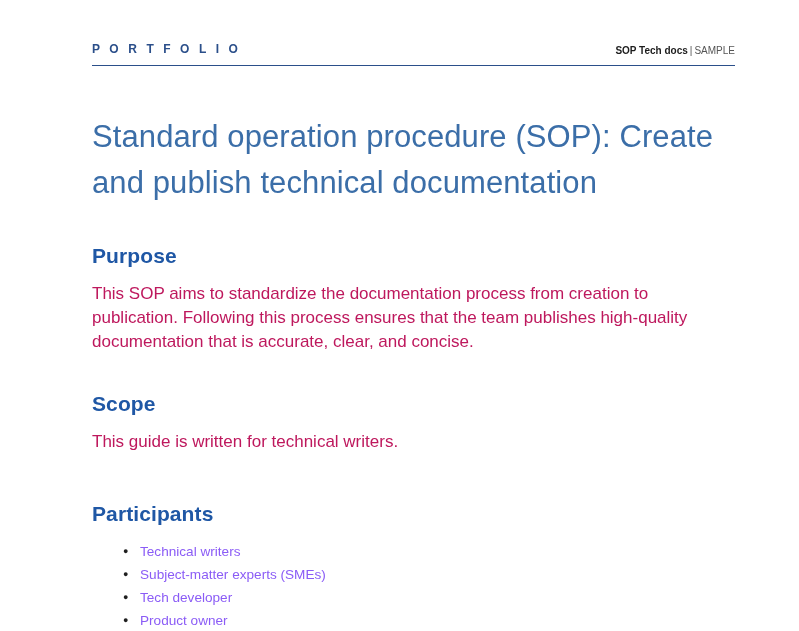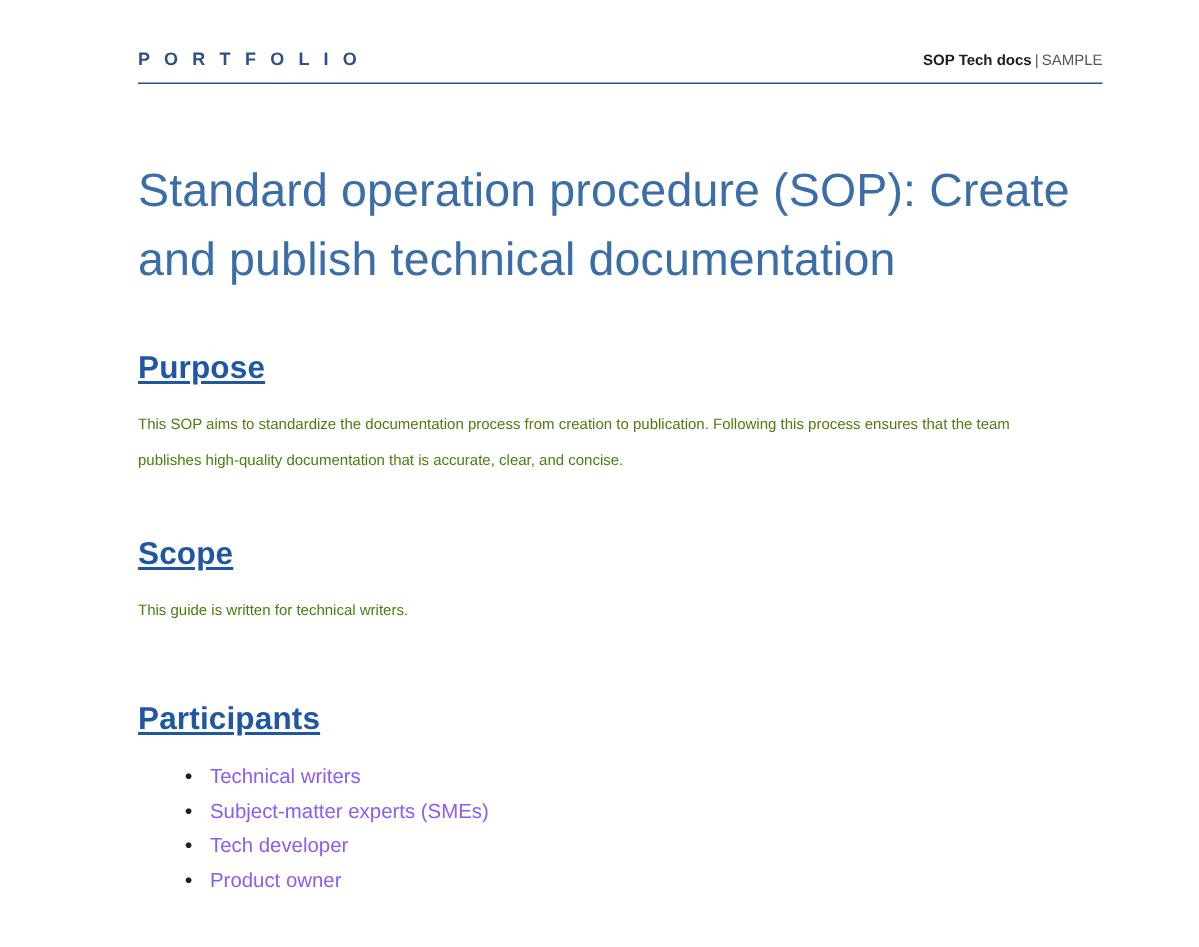--- a/index.html
+++ b/index.html
@@ -20,21 +20,21 @@
     height: 631px;
     box-sizing: border-box;
     padding: 0 64px 0 92px;
   }
 
   
   .header {
     display: flex;
     align-items: flex-end;
     justify-content: space-between;
-    padding-top: 32px;
+    padding-top: 42px;
     padding-bottom: 9px;
     border-bottom: 1px solid #2b4f8a;
     margin-right: 0;
   }
   .header-left {
     font-size: 12px;
     font-weight: bold;
     letter-spacing: 3.1px;
     color: #2b4f8a;
   }
@@ -65,29 +65,28 @@
     max-width: 640px;
   }
 
   
   h2.section-heading {
     font-size: 21px;
     font-weight: bold;
     color: #1f57a5;
     margin: 38px 0 14px 0;
     letter-spacing: 0.1px;
-    text-decoration: underline;
   }
   h2.section-heading.tight {
     margin-top: 48px;
   }
   p.body-text {
-    font-size: 10px;
+    font-size: 17px;
     line-height: 24px;
-    color: #4d7c0f;
+    color: #be185d;
     margin: 0;
     max-width: 620px;
   }
   ul.bullet-list {
     margin: 8px 0 0 0;
     padding-left: 48px;
     list-style: none;
   }
   ul.bullet-list li {
     font-size: 13.6px;

